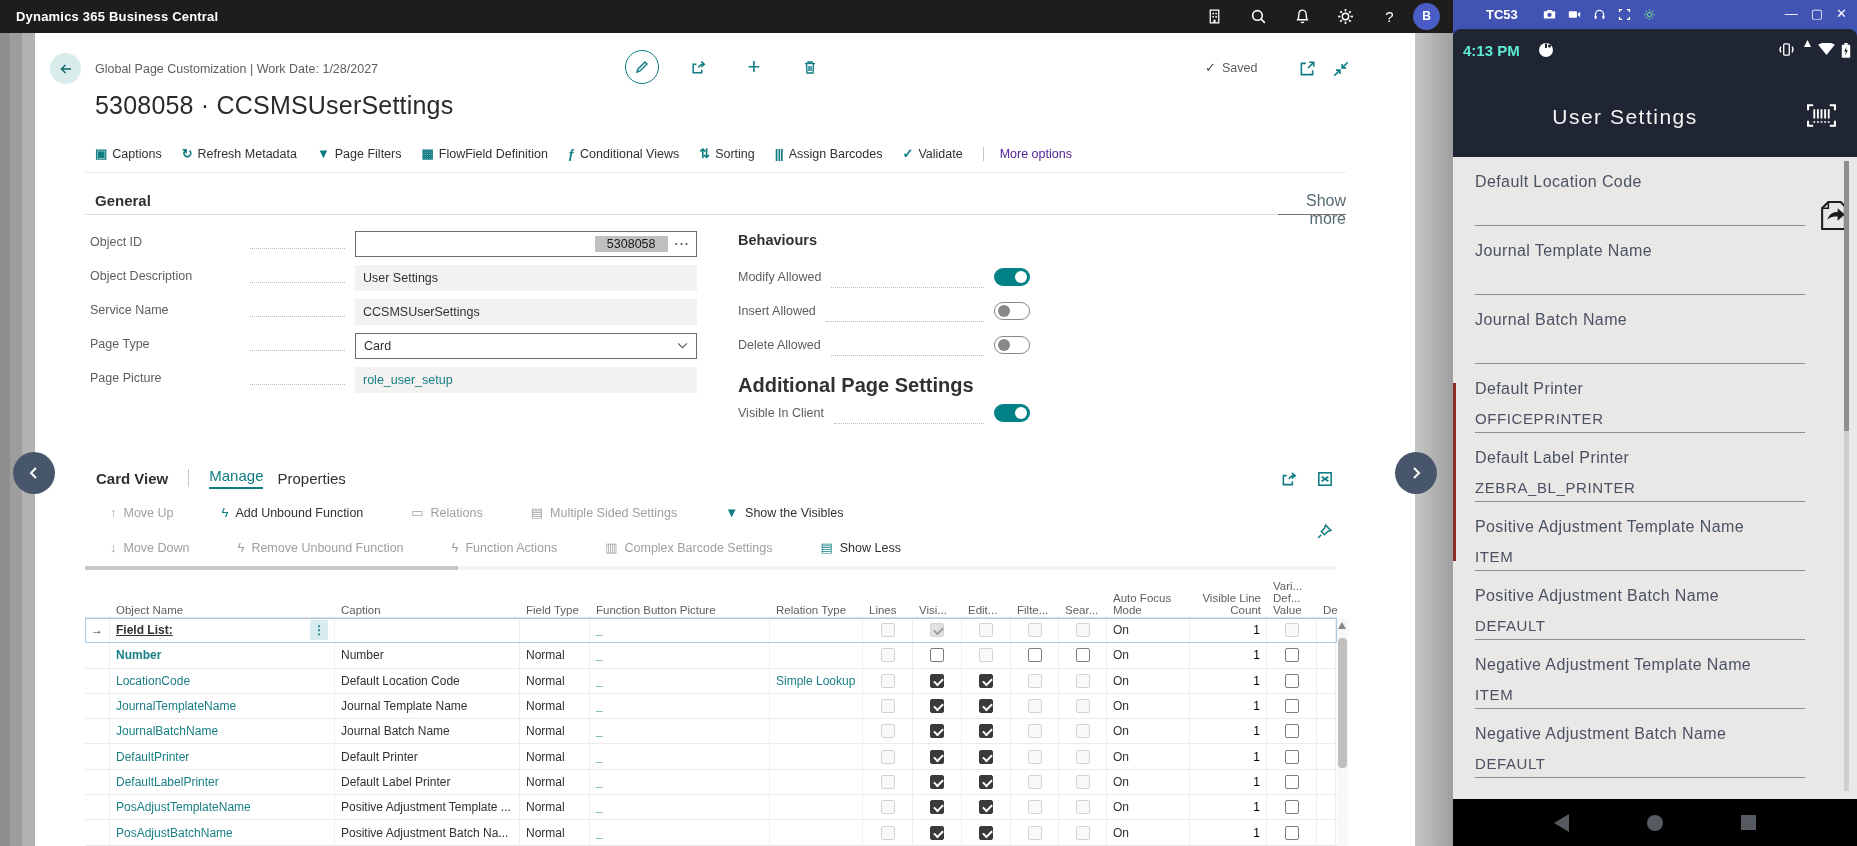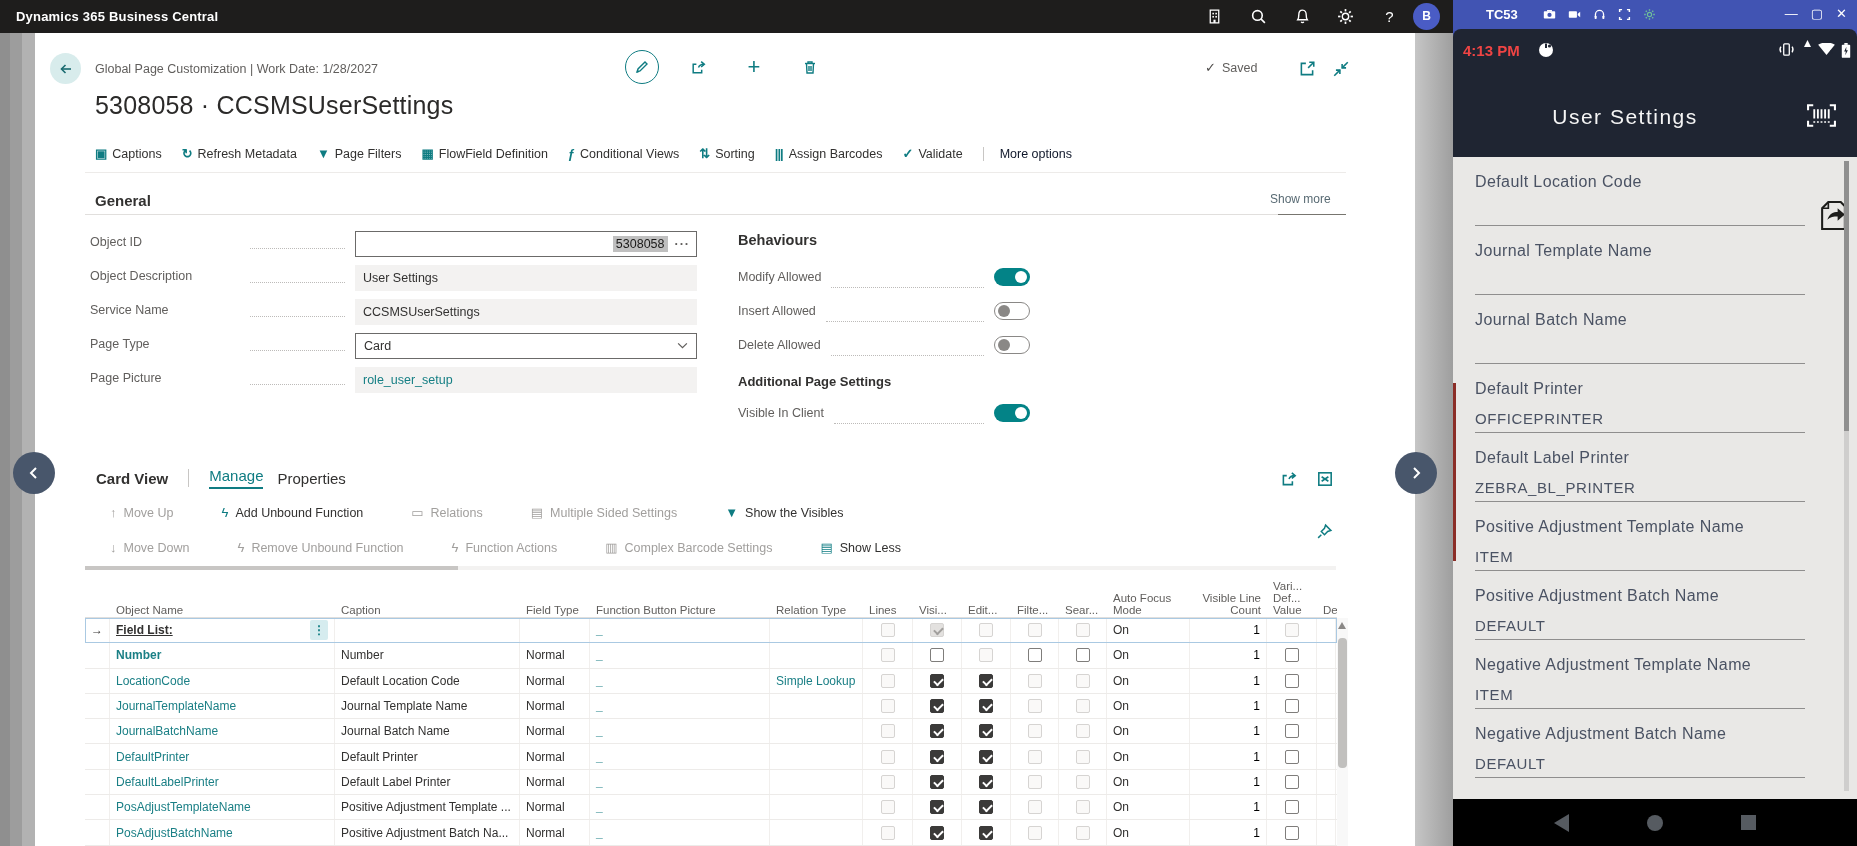--- a/index.html
+++ b/index.html
@@ -32,50 +32,50 @@
   .saved-wrap { position:absolute; left:1205px; top:60px; display:flex; align-items:center; gap:6px; color:#605e5c; font-size:12.5px; }
   .saved-wrap .chk { color:#4d4b49; font-size:13px; }
   .crumb-right-ic { position:absolute; top:60px; color:#0f7c82; width:18px; height:18px; }
 
   .page-title { position:absolute; left:95px; top:91px; font-size:25px; font-weight:300; color:#2b2a29; letter-spacing:.2px; }
 
   
   .action-bar { position:absolute; left:95px; top:146px; display:flex; align-items:center; gap:20px; font-size:12.5px; color:#323130; white-space:nowrap; }
   .action-bar .ai { display:flex; align-items:center; gap:6px; cursor:default; }
   .action-bar .glyph { color:#0f7c82; font-size:13px; font-weight:bold; letter-spacing:-1px; }
-  .action-bar .ai[data-kind="more"] { border-left:1px solid #c8c6c4; padding-left:16px; color:#0f172a; }
+  .action-bar .ai[data-kind="more"] { border-left:1px solid #c8c6c4; padding-left:16px; color:#4c1d95; }
   .rule-a { position:absolute; left:85px; top:172px; width:1261px; height:1px; background:#edebe9; }
 
   .sec-head { position:absolute; font-size:15px; font-weight:bold; color:#323130; }
-  .show-more { position:absolute; left:1270px; top:192px; width:76px; text-align:left; font-size:12px; color:#586a73; }
+  .show-more { position:absolute; left:1270px; top:192px; width:76px; text-align:right; font-size:16px; color:#586a73; }
   .rule-g { position:absolute; left:85px; top:214px; width:1261px; height:1px; background:#e1dfdd; }
   .rule-g::after { content:""; position:absolute; right:0; top:0; width:68px; height:1px; background:#77756f; }
 
   
   .form-col { position:absolute; left:90px; top:228px; width:607px; }
   .f-row { display:flex; height:34px; align-items:flex-start; }
   .f-label { width:150px; font-size:12.5px; color:#605e5c; line-height:28px; white-space:nowrap; }
   .leader { flex:1; border-bottom:1.5px dotted #bdbbb9; height:21px; margin:0 10px; }
   .f-box { width:342px; height:26px; margin-top:3px; font-size:12.5px; display:flex; align-items:center; position:relative; }
   .f-box[data-type="input-selected"] { background:#fff; border:1px solid #6b6a69; justify-content:flex-end; padding-right:6px; }
-  .f-box[data-type="input-selected"] .fv { background:#bfbfbf; padding:1px 3px; color:#1b1a19; }
+  .f-box[data-type="input-selected"] .fv { background:#bfbfbf; padding:1px 12px; color:#1b1a19; }
   .f-box[data-type="input-selected"] .dots { color:#605e5c; margin-left:7px; font-weight:bold; letter-spacing:1px; }
   .f-box[data-type="readonly"], .f-box[data-type="readonly-link"] { background:#f3f2f1; padding-left:8px; color:#323130; }
   .f-box[data-type="readonly-link"] .fv { color:#157f84; }
   .f-box[data-type="dropdown"] { background:#fff; border:1px solid #6b6a69; padding-left:8px; color:#323130; }
   .f-box .chev { position:absolute; right:8px; top:8px; display:none; color:#605e5c; }
   .f-box[data-type="dropdown"] .chev { display:block; }
   .f-box .dots, .f-box .chev { display:none; }
   .f-box[data-type="input-selected"] .dots { display:inline; }
   .f-box[data-type="dropdown"] .chev { display:block; }
 
   
   .beh-col { position:absolute; left:738px; top:232px; width:292px; }
   .beh-head { font-size:14.5px; font-weight:bold; color:#323130; height:28px; }
-  .beh-head2 { font-size:13px; font-weight:bold; color:#323130; height:34px; padding-top:12px; }
+  .beh-head2 { font-size:20px; font-weight:bold; color:#323130; height:34px; padding-top:12px; }
   .t-row2 { display:flex; height:34px; align-items:center; }
   .t-label { font-size:12.5px; color:#605e5c; white-space:nowrap; }
   .toggle { width:36px; height:18px; border-radius:9px; position:relative; flex:none; }
   .toggle[data-state="on"] { background:#038387; }
   .toggle[data-state="on"]::after { content:""; position:absolute; right:3px; top:3px; width:12px; height:12px; border-radius:50%; background:#fff; }
   .toggle[data-state="off"] { background:#fff; border:1px solid #8a8886; }
   .toggle[data-state="off"]::after { content:""; position:absolute; left:3px; top:2px; width:12px; height:12px; border-radius:50%; background:#8a8886; }
 
   
   .tabs { position:absolute; left:96px; top:467px; display:flex; align-items:center; font-size:15px; color:#323130;text-align:right; }
@@ -130,21 +130,21 @@
   .vscroll .vthumb { position:absolute; left:1px; top:20px; width:9px; height:130px; background:#c1c0be; border-radius:4px; }
 
   
   .mob { position:absolute; left:1453px; top:0; width:404px; height:846px; background:#4154b3; }
   .mob-titlebar { position:relative; height:29px; color:#fff; }
   .mob-titlebar .wt { position:absolute; left:33px; top:7px; font-size:13px; font-weight:bold; }
   .mob-titlebar .tics { position:absolute; left:90px; top:8px; display:flex; gap:12px; align-items:center; }
   .mob-titlebar .tics svg { width:13px; height:13px; }
   .mob-titlebar .wc { position:absolute; right:10px; top:6px; display:flex; gap:13px; font-size:13px; color:#fff; }
   .mob-screen { position:absolute; left:0; top:29px; width:404px; height:817px; background:#1f2532; border-radius:8px 8px 0 0; overflow:hidden; }
-  .m-status { position:relative; height:46px; color:#ef4444;text-decoration:underline; }
+  .m-status { position:relative; height:46px; color:#5eead4;text-decoration:underline; }
   .m-status .time { position:absolute; left:10px; top:13px; font-size:15px; font-weight:bold; }
   .m-status .dsave { position:absolute; left:85px; top:13px; }
   .m-status .sic { position:absolute; top:14px; display:flex; gap:6px; align-items:center; }
   .m-header { position:relative; height:82px; color:#f5f5f5; }
   .m-header .ht { position:absolute; left:0; right:60px; top:30px; text-align:center; font-size:21px; font-weight:300; letter-spacing:1.5px; }
   .m-header .bci { position:absolute; right:20px; top:28px; }
   .m-body { position:absolute; left:0; top:128px; width:404px; height:642px; background:#e9e8e6; }
   .red-strip { position:absolute; left:0; top:226px; width:3px; height:178px; background:#8b2d27; }
   .m-rows { position:absolute; left:22px; top:0; width:330px; }
   .m-row { position:relative; height:69px; border-bottom:1px solid #8f8e8e; }

